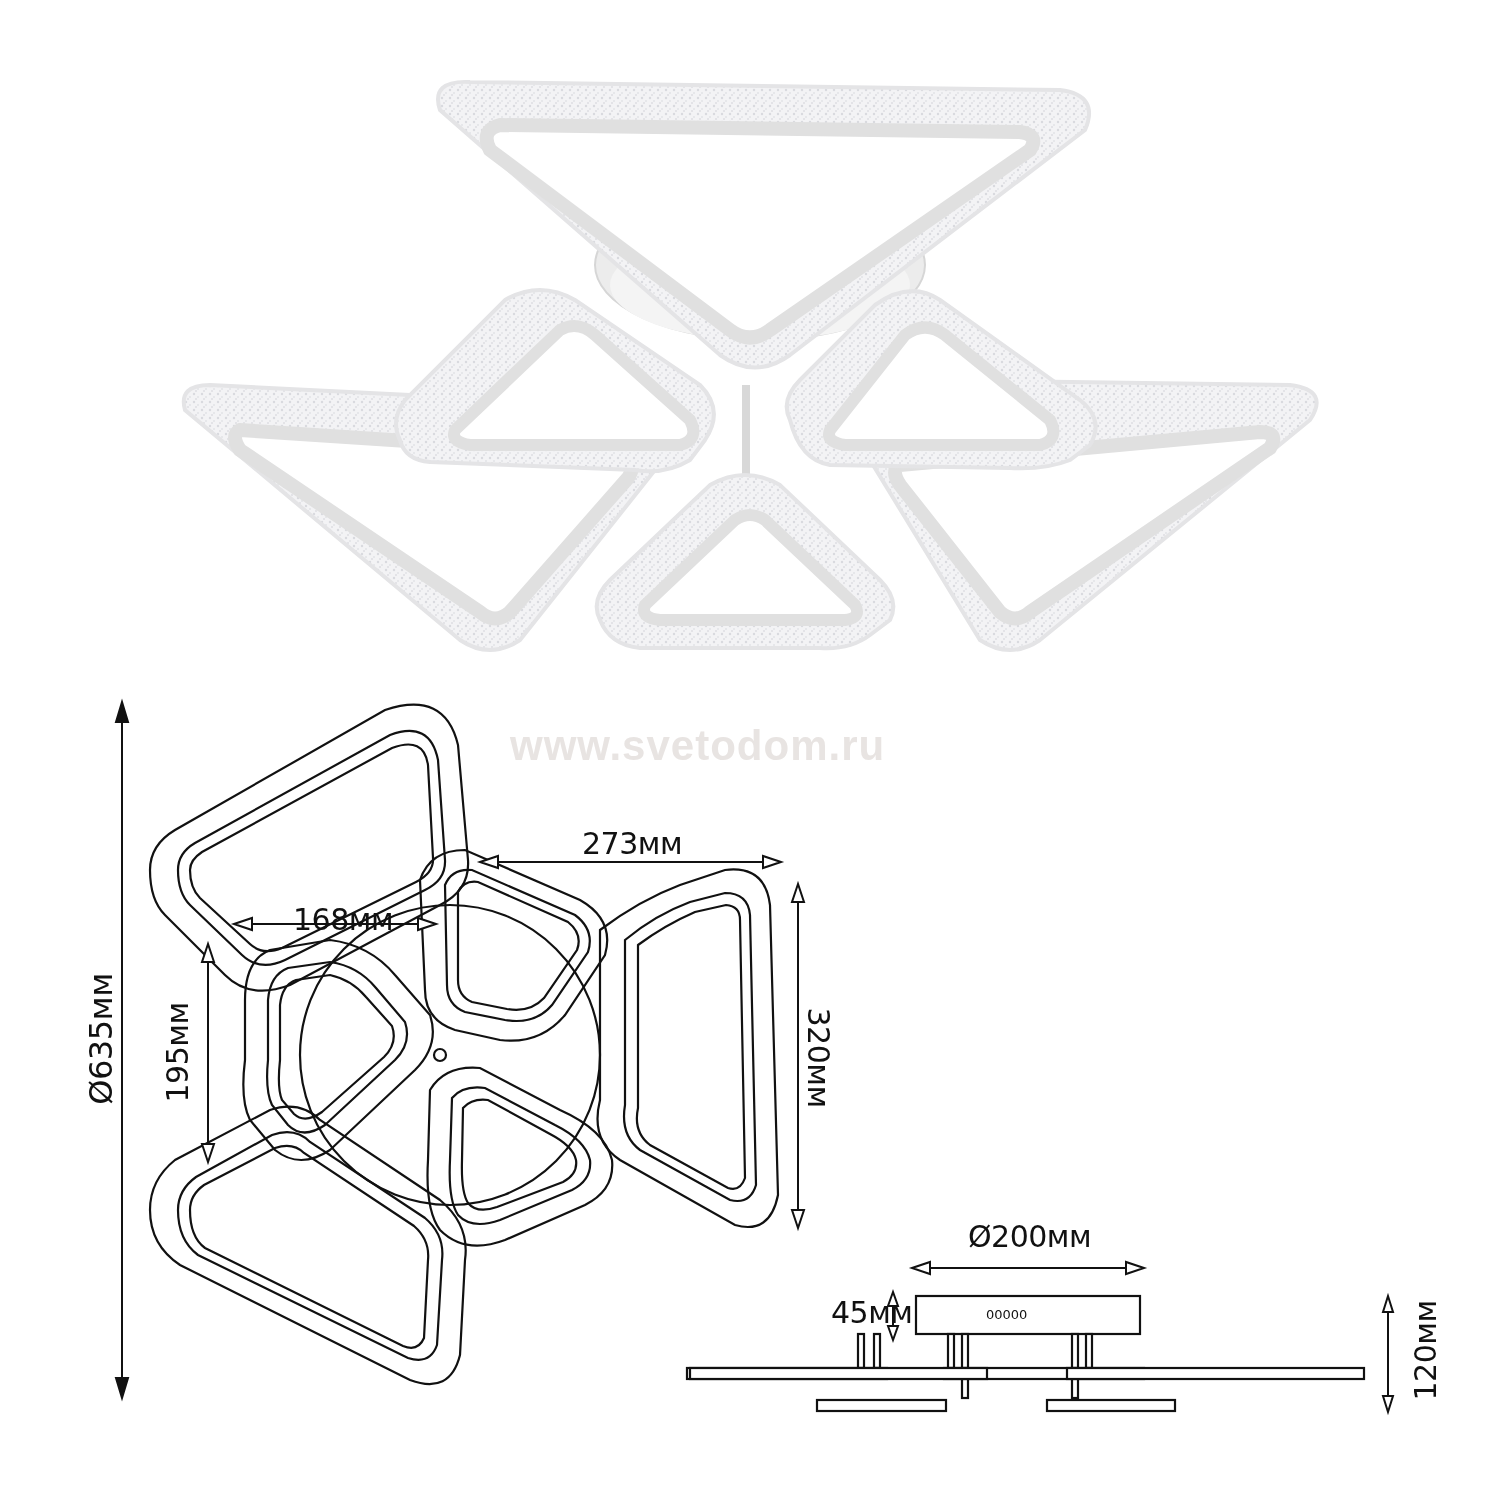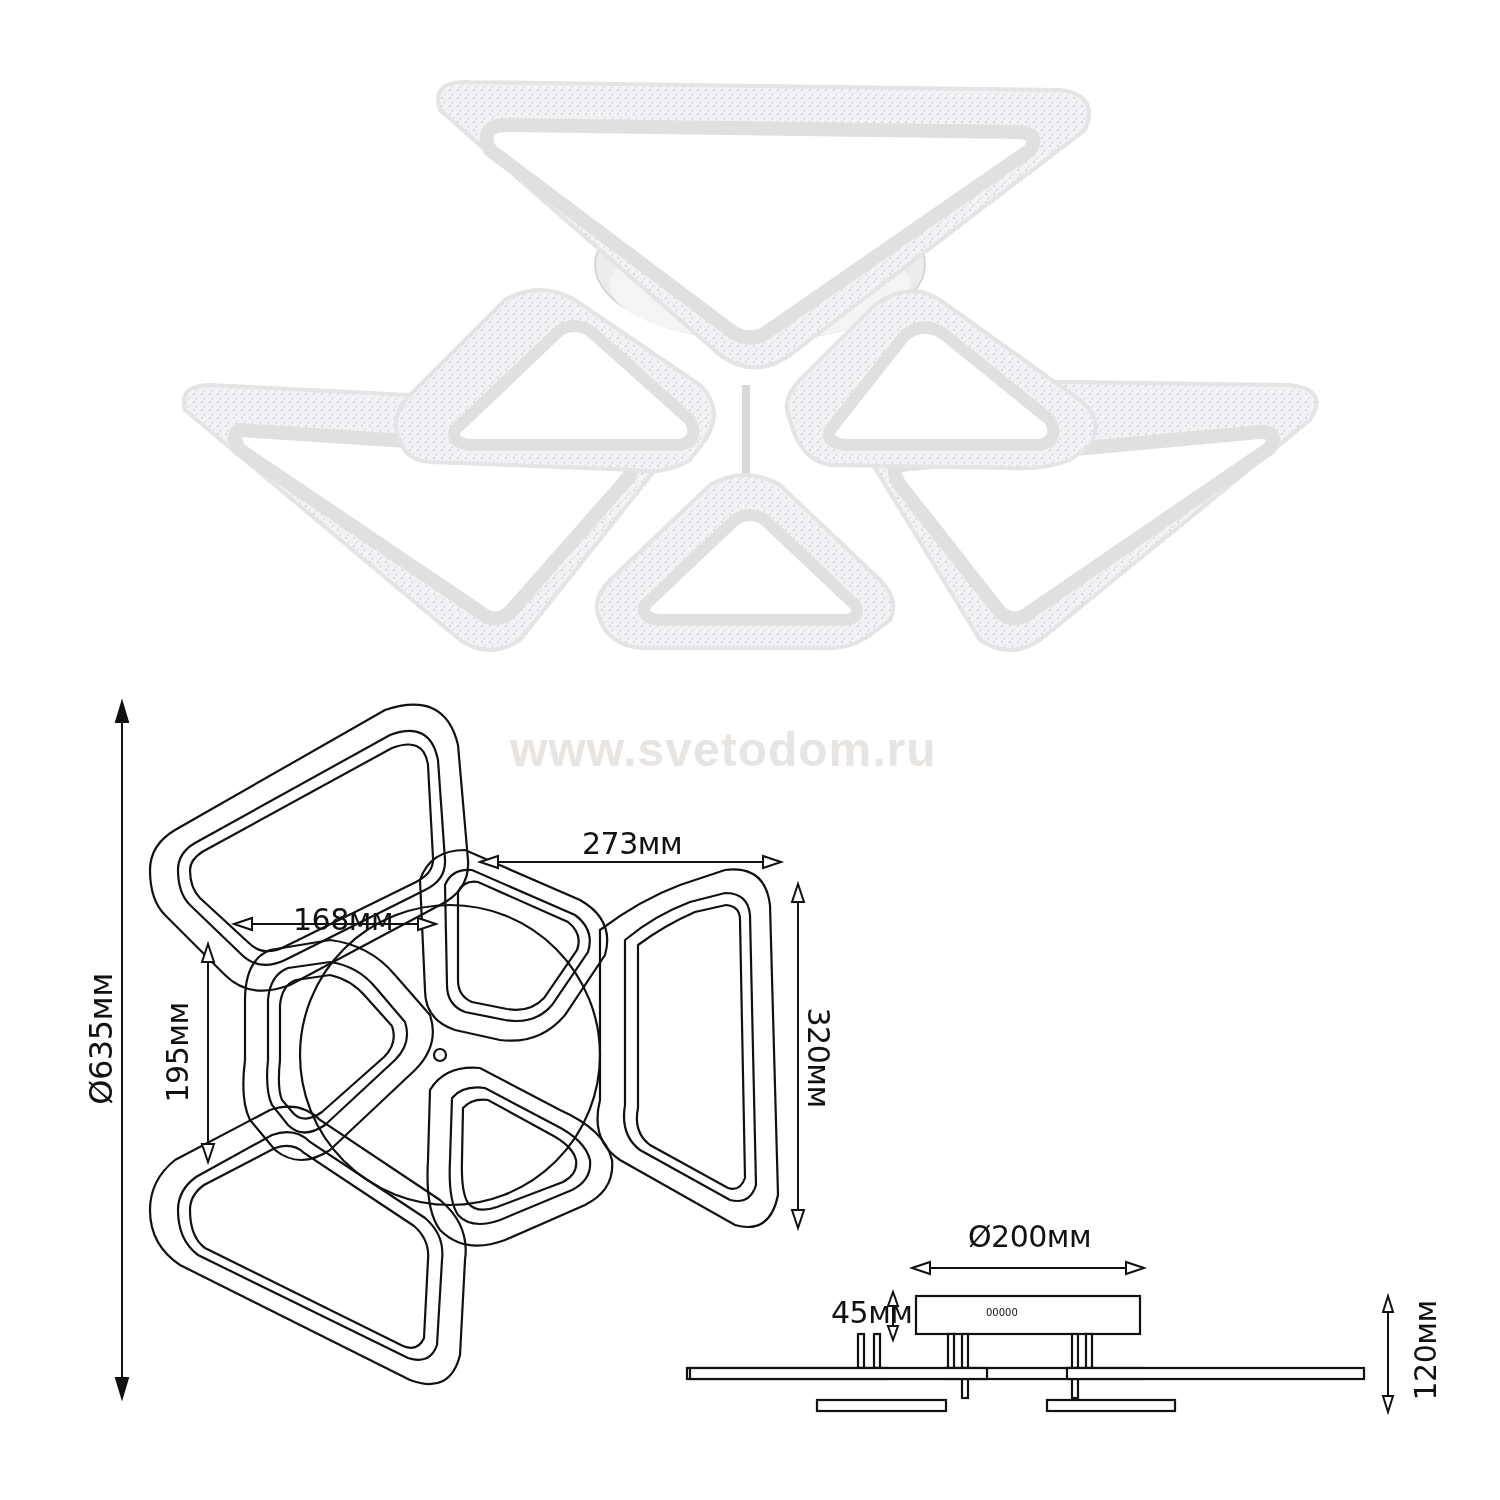--- a/index.html
+++ b/index.html
@@ -1,20 +1,20 @@
 <!DOCTYPE html>
 <html><head>
 <meta charset="utf-8">
 <style>
   html, body { margin:0; padding:0; background:#ffffff; }
   body { width:1500px; height:1500px; position:relative; overflow:hidden; font-family:"DejaVu Sans Condensed","DejaVu Sans", sans-serif; }
   .layer { position:absolute; left:0; top:0; width:1500px; height:1500px; }
   .label { position:absolute; font-family:"DejaVu Sans", sans-serif; font-size:30px; color:#111; white-space:nowrap; transform-origin:center center; letter-spacing:-0.5px; }
-  .watermark { position:absolute; left:510px; top:722px; font-family:"Liberation Sans", sans-serif; font-weight:bold; font-size:48px; color:#e8e4e2; letter-spacing:1px; }
-  .vent { position:absolute; font-family:"DejaVu Sans", sans-serif; font-size:10px; color:#111; }
+  .watermark { position:absolute; left:510px; top:722px; font-family:"Liberation Sans", sans-serif; font-weight:bold; font-size:42px; color:#e8e4e2; letter-spacing:1px; }
+  .vent { position:absolute; font-family:"DejaVu Sans", sans-serif; font-size:13px; color:#111; }
 </style>
 </head>
 <body>
 
 <svg class="layer" viewBox="0 0 1500 1500" xmlns="http://www.w3.org/2000/svg">
   <defs>
     <pattern id="crystal" width="8" height="8" patternUnits="userSpaceOnUse">
       <rect width="8" height="8" fill="#f3f3f5"></rect>
       <circle cx="2" cy="2" r="1.2" fill="#d9dadf"></circle>
       <circle cx="6" cy="5" r="1" fill="#e2e3e7"></circle>

